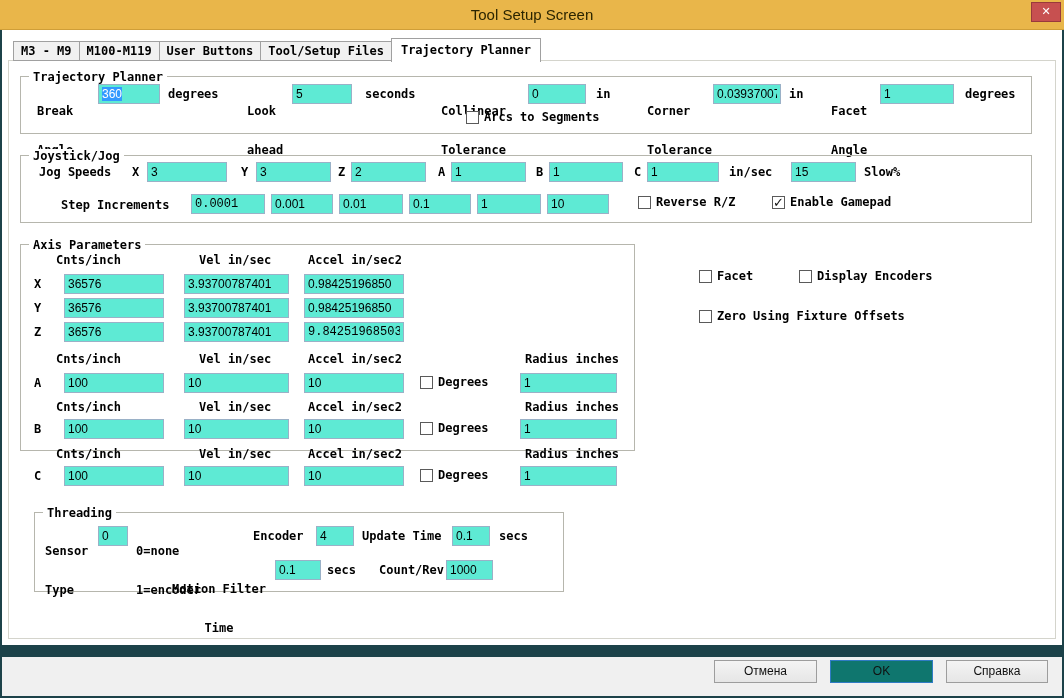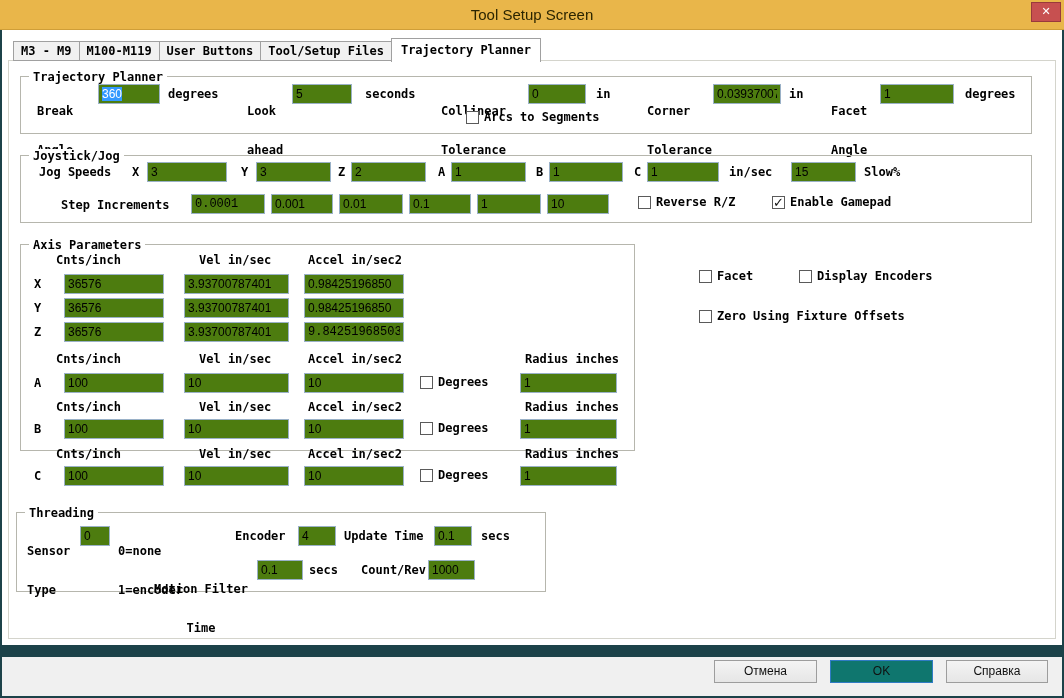--- a/index.html
+++ b/index.html
@@ -12,21 +12,21 @@
   .frame-band { position:absolute; left:0; top:645px; width:1064px; height:12px; background:#1c4249; }
   .btnbar { position:absolute; left:2px; top:657px; width:1060px; height:39px; background:#f0f0f0; }
   .tabpane { position:absolute; left:8px; top:60px; width:1048px; height:579px; background:#fff; border:1px solid #d4d4cc; }
   .tabs { position:absolute; left:13px; top:38px; height:23px; display:flex; align-items:flex-end; z-index:5; }
   .tab { height:20px; background:#f1f1f1; border:1px solid #a0a0a0; padding:2px 7px 0; font:bold 12px "DejaVu Sans Mono",monospace; margin-right:-1px; white-space:pre; cursor:default; }
   .tab.checked { height:24px; margin-bottom:-1px; background:#fff; border-bottom:none; padding:4px 9px 0; position:relative; z-index:6; }
   .grp { position:absolute; border:1px solid #b6b6ad; }
   .grp-label { position:absolute; top:-7px; left:8px; background:#fff; padding:0 4px; font:bold 12px "DejaVu Sans Mono",monospace; white-space:pre; }
   .ml { position:absolute; font:bold 12px "DejaVu Sans Mono",monospace; line-height:13px; white-space:pre; color:#000; }
   .ml.center { text-align:center; }
-  .inp { position:absolute; height:20px; background:#4d7c0f; border:1px solid #9ab1c7; font:12px "Liberation Sans",sans-serif; padding:1px 3px; color:#000; }
+  .inp { position:absolute; height:20px; background:#5eead4; border:1px solid #9ab1c7; font:12px "Liberation Sans",sans-serif; padding:1px 3px; color:#000; }
   div.inp { line-height:16px; }
   .seltext { background:#3399ff; color:#fff; }
   .chk { position:absolute; display:flex; align-items:center; font:bold 12px "DejaVu Sans Mono",monospace; white-space:pre; cursor:default; }
   .chk .box { width:13px; height:13px; background:#fff; border:1px solid #5a5a5a; margin-right:5px; flex:none; position:relative; }
   .chk.checked .box::before { content:"✓"; position:absolute; left:0; top:-2px; font:bold 13px "DejaVu Sans",sans-serif; color:#111; }
   .btn { position:absolute; height:23px; background:linear-gradient(#f4f4f4,#e6e6e6); border:1px solid #9d9d9d; font:12px "Liberation Sans",sans-serif; text-align:center; line-height:21px; color:#111; cursor:default; }
   .btn.default { border-color:#2f7bc4; background:#0f766e; }
 </style>
 </head>
 <body>
@@ -207,21 +207,21 @@
   </div>
   <div class="chk" style="left:799px;top:269px">
     <span class="box"></span>
     <span>Display Encoders</span>
   </div>
   <div class="chk" style="left:699px;top:309px">
     <span class="box"></span>
     <span>Zero Using Fixture Offsets</span>
   </div>
 
-  <div class="grp" style="left:16px;top:512px;width:530px;height:80px">
+  <div class="grp" style="left:34px;top:512px;width:530px;height:80px">
     <div class="grp-label">Threading</div>
 
     <div class="ml" style="left:10px;top:6px">
       <div>Sensor</div>
       <div>Type</div>
     </div>
     <input class="inp" style="left: 63px; top: 13px; width: 30px;" value="0">
     <div class="ml" style="left:101px;top:6px">
       <div>0=none</div>
       <div>1=encoder</div>

